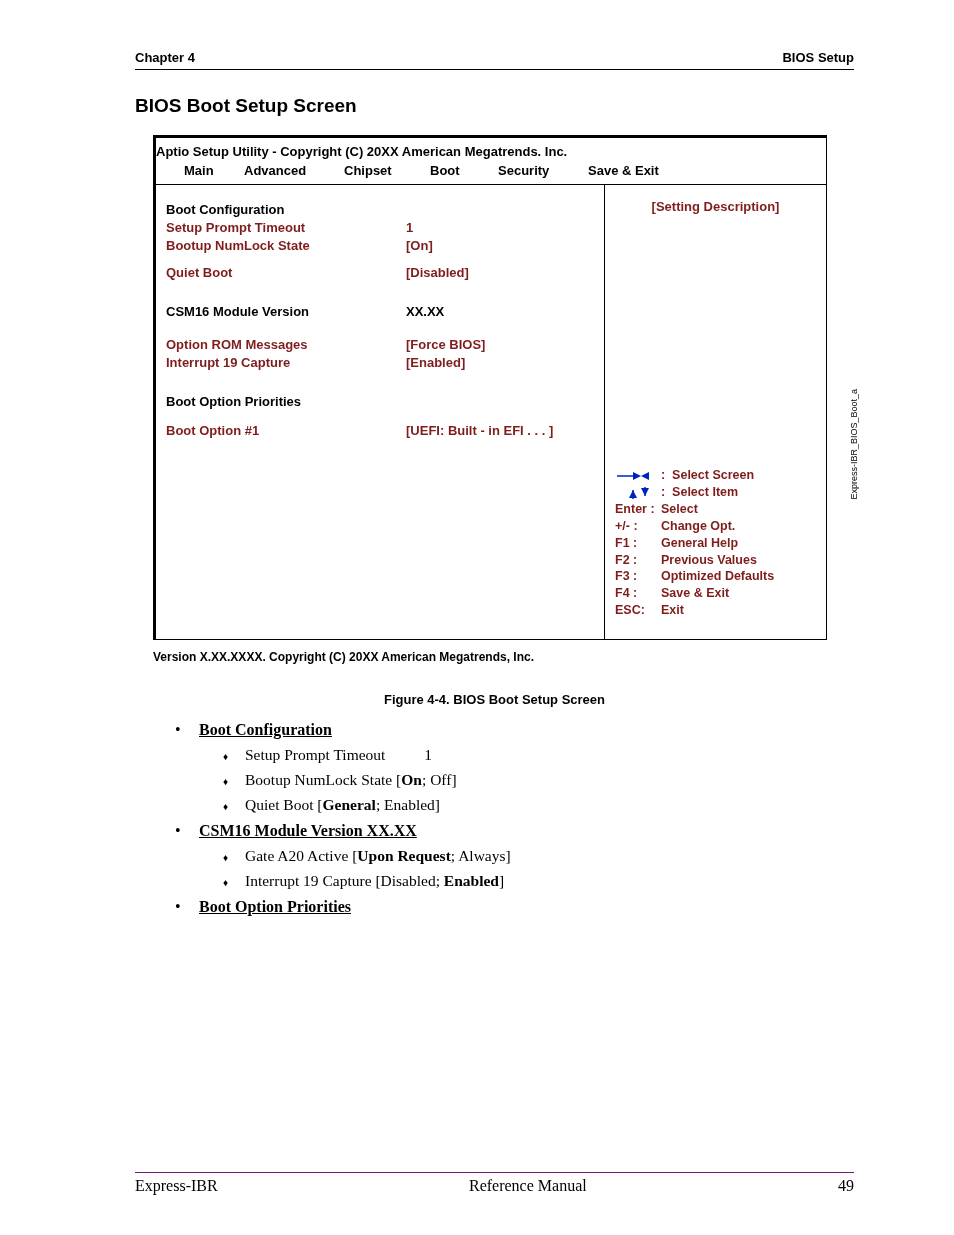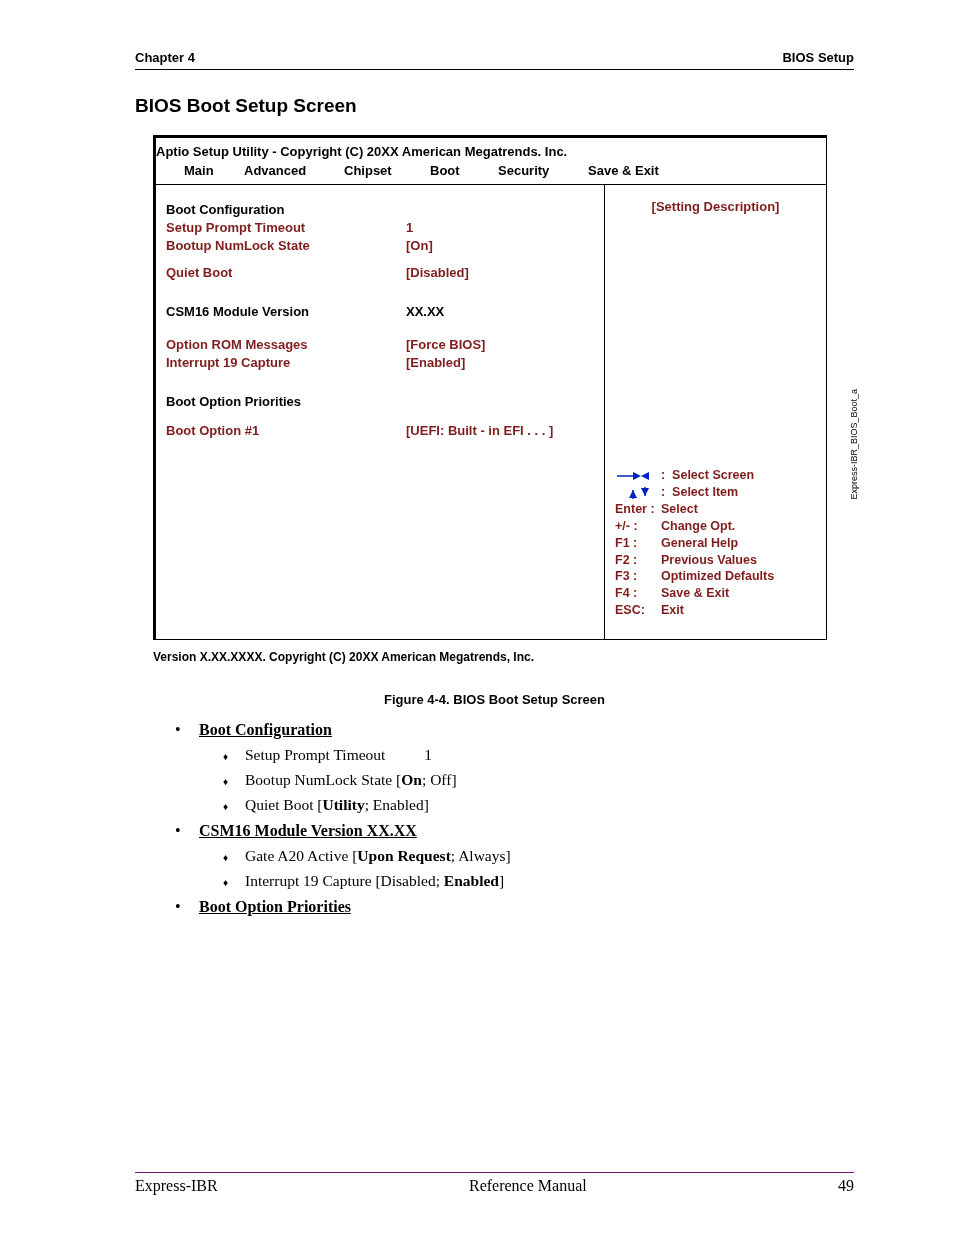--- a/index.html
+++ b/index.html
@@ -253,21 +253,21 @@
   <div class="bios-footnote">Version X.XX.XXXX.  Copyright (C) 20XX  American Megatrends, Inc.</div>
 
   <div class="figure-caption">Figure  4-4.   BIOS Boot Setup Screen</div>
 
   <ul class="l1">
     <li>
       <span class="hd">Boot Configuration</span>
       <ul class="l2">
         <li><span>Setup Prompt Timeout</span>&nbsp;&nbsp;&nbsp;&nbsp;&nbsp;&nbsp;&nbsp;&nbsp;&nbsp;&nbsp;<span>1</span></li>
         <li><span>Bootup NumLock State [</span><b>On</b><span>; Off]</span></li>
-        <li><span>Quiet Boot [</span><b>Utility</b><span>; Enabled]</span></li>
+        <li><span>Quiet Boot [</span><b>General</b><span>; Enabled]</span></li>
       </ul>
     </li>
     <li>
       <span class="hd">CSM16 Module Version XX.XX</span>
       <ul class="l2">
         <li><span>Gate A20 Active [</span><b>Upon Request</b><span>; Always]</span></li>
         <li><span>Interrupt 19 Capture [Disabled; </span><b>Enabled</b><span>]</span></li>
       </ul>
     </li>
     <li>

